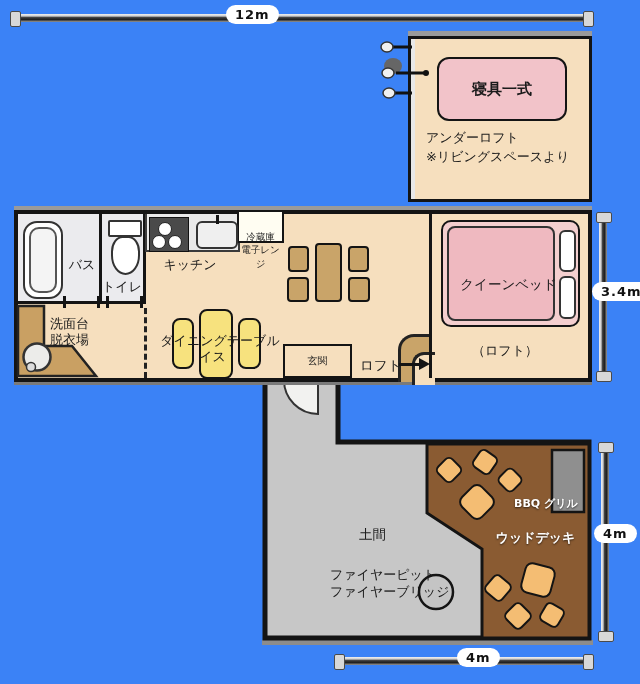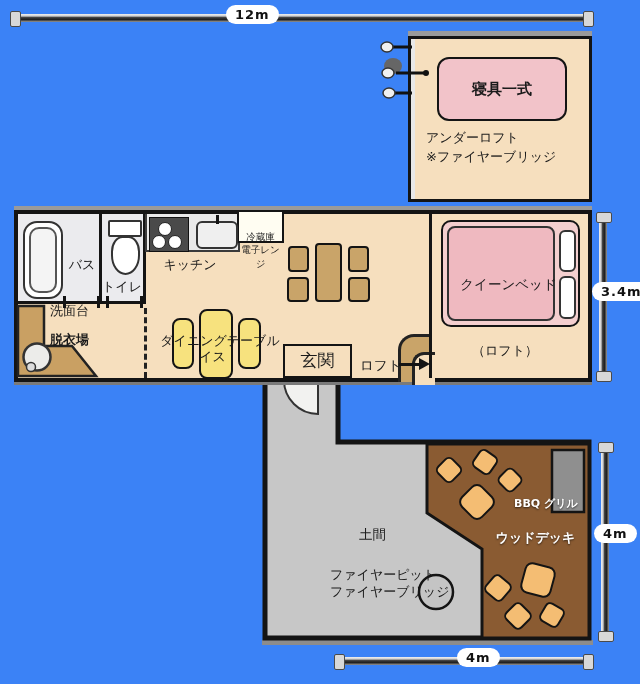--- a/index.html
+++ b/index.html
@@ -36,21 +36,21 @@
   .stove{position:absolute;left:149px;top:217px;width:38px;height:33px;background:#4a4a4a;border:1px solid #111;}
   .burner{position:absolute;width:12px;height:12px;background:#fff;border:1px solid #222;border-radius:50%;}
   .ksink{position:absolute;left:196px;top:221px;width:42px;height:28px;box-sizing:border-box;
     background:#EFEFEF;border:2px solid #333;border-radius:6px;}
   .faucet{position:absolute;left:216px;top:215px;width:3px;height:9px;background:#141414;}
   .applbox{position:absolute;left:237px;top:210px;width:47px;height:33px;box-sizing:border-box;background:#FFFDF2;
     border:2px solid #141414;font-size:9.5px;line-height:1.4;text-align:center;padding-top:18px;z-index:2;}
   .woodseat{position:absolute;background:#C9A469;border:2px solid #141414;border-radius:4px;box-sizing:border-box;}
   .yellow{position:absolute;background:#F7E27E;border:2px solid #141414;border-radius:8px;box-sizing:border-box;}
   .genkan{position:absolute;left:283px;top:344px;width:69px;height:34px;box-sizing:border-box;background:#F6DFBE;
-    border:2.5px solid #141414;font-size:17px;text-align:center;line-height:29px;z-index:2;}
+    border:2.5px solid #141414;font-size:10px;text-align:center;line-height:29px;z-index:2;}
   .dash{position:absolute;left:144px;top:308px;height:70px;border-left:3px dashed #222;}
   .stairs{position:absolute;left:398px;top:334px;width:34px;height:48px;box-sizing:border-box;
     background:#C9A469;border:3px solid #222;border-right:none;border-bottom:none;border-radius:16px 0 0 0;}
   .stairs-in{position:absolute;left:11px;top:15px;width:23px;height:33px;background:#F6DFBE;
     border-left:3px solid #222;border-top:3px solid #222;border-radius:12px 0 0 0;box-sizing:border-box;}
   .bedframe{position:absolute;left:441px;top:220px;width:139px;height:107px;box-sizing:border-box;
     background:#F4CFCF;border:2.5px solid #141414;border-radius:10px;}
   .mattress{position:absolute;left:447px;top:226px;width:108px;height:95px;box-sizing:border-box;
     background:#EFB9C0;border:2px solid #333;border-radius:8px;}
   .pillow{position:absolute;width:17px;height:42px;background:#fff;border:2px solid #333;border-radius:6px;box-sizing:border-box;}
@@ -72,21 +72,21 @@
     <div class="cap-h" style="right:-2px;"></div>
   </div>
   <div class="pill" style="left:226px;top:5px;">12m</div>
 
   <div class="underloft">
     <div style="position:absolute;left:0;top:0;width:4px;height:100%;background:#e8e8e8;"></div>
   </div>
   <div class="pinkbox"><span>寝具一式</span></div>
   <div class="note">
     <div>アンダーロフト</div>
-    <div>※ファイヤーブリッジ</div>
+    <div>※リビングスペースより</div>
   </div>
 
   <svg class="abs" style="left:375px;top:35px;" width="60" height="70" viewBox="375 35 60 70">
     <line x1="392" y1="47" x2="412" y2="47" stroke="#111" stroke-width="3"></line>
     <ellipse cx="387" cy="47" rx="6" ry="5" fill="#f0f0f0" stroke="#333" stroke-width="1.5"></ellipse>
     <ellipse cx="393" cy="66" rx="9" ry="8" fill="#666"></ellipse>
     <line x1="396" y1="73" x2="424" y2="73" stroke="#111" stroke-width="3"></line>
     <circle cx="426" cy="73" r="3" fill="#111"></circle>
     <ellipse cx="388" cy="73" rx="6" ry="5" fill="#f0f0f0" stroke="#333" stroke-width="1.5"></ellipse>
     <line x1="394" y1="93" x2="412" y2="93" stroke="#111" stroke-width="3"></line>
@@ -134,22 +134,22 @@
   <div class="wc-tank" style="z-index:2;"></div>
   <div class="wc-bowl" style="z-index:2;"></div>
   <div class="jtxt ctr" style="left:60px;top:256px;width:44px;z-index:3;">バス</div>
   <div class="jtxt ctr" style="left:98px;top:278px;width:48px;z-index:3;">トイレ</div>
 
   <svg class="abs" style="left:16px;top:304px;z-index:2;" width="102" height="76" viewBox="0 0 102 76">
     <path d="M2,2 L28,2 L28,42 L56,42 L80,72 L2,72 Z" fill="#C9A063" stroke="#222" stroke-width="2.5"></path>
     <circle cx="21" cy="53" r="13.5" fill="#ECECEA" stroke="#333" stroke-width="2.5"></circle>
     <circle cx="15" cy="63" r="4.5" fill="#dcdcdc" stroke="#333" stroke-width="1.5"></circle>
   </svg>
-  <div class="jtxt" style="left:50px;top:302px;z-index:3;text-align:right;">洗面台</div>
-  <div class="jtxt" style="left:50px;top:331px;z-index:3;font-weight:bold;">脱衣場</div>
+  <div class="jtxt" style="left:50px;top:315px;z-index:3;text-align:right;">洗面台</div>
+  <div class="jtxt" style="left:50px;top:331px;z-index:3;">脱衣場</div>
   <div class="dash" style="z-index:2;"></div>
 
   <div class="counter" style="z-index:2;"></div>
   <div class="stove" style="z-index:3;">
     <div class="burner" style="left:8px;top:4px;"></div>
     <div class="burner" style="left:2px;top:17px;"></div>
     <div class="burner" style="left:18px;top:17px;"></div>
   </div>
   <div class="ksink" style="z-index:3;"></div>
   <div class="faucet" style="z-index:3;"></div>

